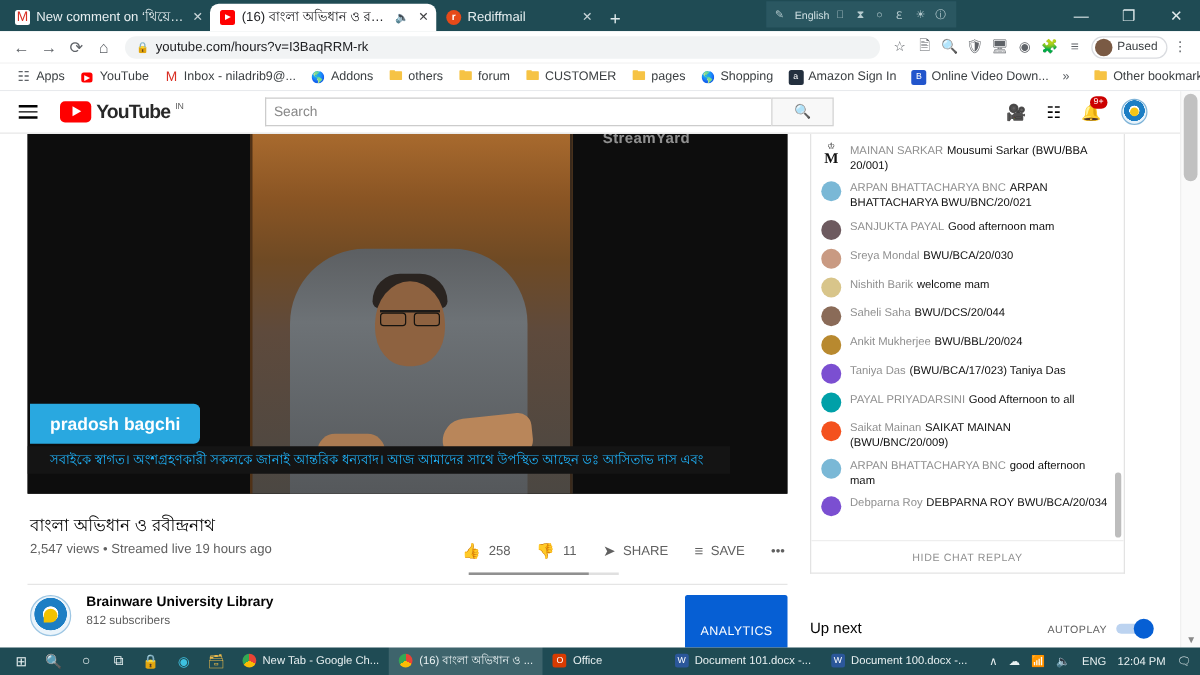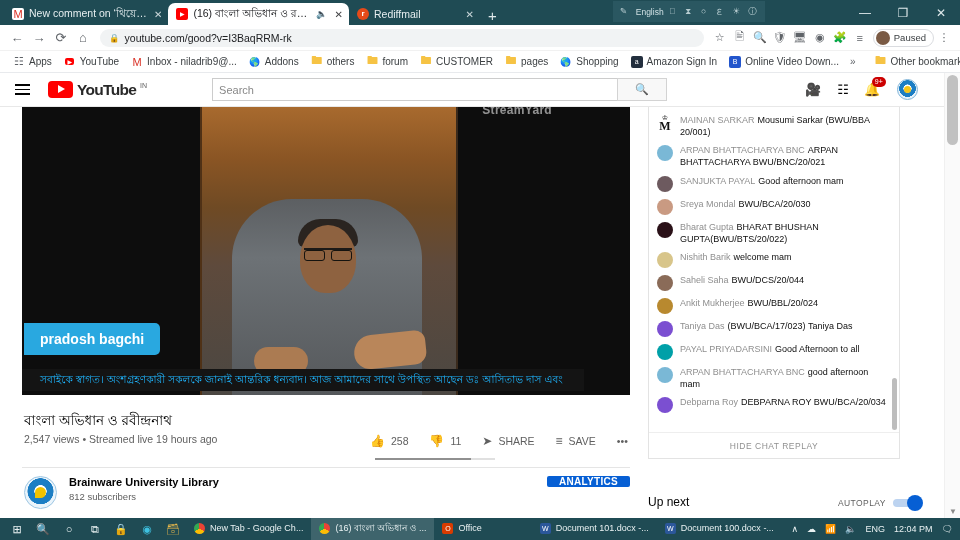--- a/index.html
+++ b/index.html
@@ -169,21 +169,21 @@
 
   .watermark {
     position: absolute; right: 78px; top: -4px; font-size: 12px; font-weight: bold;
     color: rgba(255,255,255,.55); letter-spacing: .3px;
   }
   .namebadge {
     position: absolute; left: 2px; bottom: 40px; background: #29a8e0; color: #fff;
     font-size: 14px; font-weight: bold; padding: 8px 16px; border-radius: 0 5px 5px 0;
   }
   .captionbar {
-    position: absolute; left: 0; bottom: 4px; width: 562px; height: 22px;
+    position: absolute; left: 0; bottom: 16px; width: 562px; height: 22px;
     background: #141414; color: #1fb6ff; font-size: 10.5px;
     display: flex; align-items: center; padding-left: 18px; white-space: nowrap; overflow: hidden;
   }
 
   
   .vtitle { position: absolute; left: 24px; top: 303px; font-size: 13.5px; color: #030303; }
   .vmeta  { position: absolute; left: 24px; top: 326px; font-size: 10.5px; color: #606060; }
 
   .actions { position: absolute; left: 370px; top: 327px; display: flex; align-items: center; gap: 21px; }
   .act { display: flex; align-items: center; gap: 6px; font-size: 10.5px; color: #606060; }
@@ -200,22 +200,22 @@
     width: 33px; height: 33px; border-radius: 50%;
     background: radial-gradient(circle at 50% 46%, #fff 0 26%, #1c7ec4 28% 56%, #eaf4fb 58% 100%);
     border: 1px solid #9dc6e3; display:flex; align-items:center; justify-content:center;
   }
   .chanavatar::after{ content:""; width:11px;height:11px;border-radius:50% 50% 50% 0;background:#f2c200;}
   .chaninfo { margin-left: 12px; }
   .channame { font-size: 11px; font-weight: bold; color: #030303; }
   .chansubs { font-size: 9.5px; color: #606060; margin-top: 3px; }
   .chanbtns { margin-left: auto; display: flex; gap: 8px; }
   .btn-blue {
-    background: #065fd4; color: #fff; font-size: 10px; font-weight: bold;
-    padding: 0 12px; letter-spacing: .3px; border-radius: 2px;
+    background: #065fd4; color: #fff; font-size: 10px; font-weight: normal;
+    padding: 24px 12px; letter-spacing: .3px; border-radius: 2px;
   }
 
   
   .chatpanel {
     position: absolute; left: 648px; top: 0; width: 252px; height: 352px;
     background: #fff; border: 1px solid #e3e3e3; border-top: none;
     overflow: hidden;
   }
   .chatlist { padding: 4px 0 0 0; }
   .chatmsg { display: flex; gap: 7px; padding: 3px 10px 3px 8px; align-items: flex-start; }
@@ -316,21 +316,21 @@
     <div>✕</div>
   </div>
 
   <div class="omnirow">
     <div class="navbtn">←</div>
     <div class="navbtn">→</div>
     <div class="navbtn">⟳</div>
     <div class="navbtn">⌂</div>
     <div class="urlbox">
       <span class="lock">🔒</span>
-      <span>youtube.com/good?v=I3BaqRRM-rk</span>
+      <span>youtube.com/hours?v=I3BaqRRM-rk</span>
     </div>
     <div class="omni-ico">☆</div>
     <div class="omni-ico">🖹</div>
     <div class="omni-ico" style="color:#e8a33d;">🔍</div>
     <div class="omni-ico">🛡</div>
     <div class="omni-ico">🖥</div>
     <div class="omni-ico">◉</div>
     <div class="omni-ico">🧩</div>
     <div class="omni-ico">≡</div>
     <div class="profilechip">
@@ -516,26 +516,20 @@
           </span>
         </div>
 
         <div class="chatmsg">
           <span class="cav" style="background:#c99a82;"></span>
           <span class="cbody">
             <span class="cname">Sreya Mondal</span><span class="ctext">BWU/BCA/20/030</span>
           </span>
         </div>
 
-        <div class="chatmsg">
-          <span class="cav" style="background:#2a1118;"></span>
-          <span class="cbody">
-            <span class="cname">Bharat Gupta</span><span class="ctext">BHARAT BHUSHAN GUPTA(BWU/BTS/20/022)</span>
-          </span>
-        </div>
 
         <div class="chatmsg">
           <span class="cav" style="background:#d8c58a;"></span>
           <span class="cbody">
             <span class="cname">Nishith Barik</span><span class="ctext">welcome mam</span>
           </span>
         </div>
 
         <div class="chatmsg">
           <span class="cav" style="background:#8a6b58;"></span>
@@ -559,20 +553,26 @@
           </span>
         </div>
 
         <div class="chatmsg">
           <span class="cav" style="background:#00a0a8;"></span>
           <span class="cbody">
             <span class="cname">PAYAL PRIYADARSINI</span><span class="ctext">Good Afternoon to all</span>
           </span>
         </div>
 
+        <div class="chatmsg">
+          <span class="cav" style="background:#f4511e;"></span>
+          <span class="cbody">
+            <span class="cname">Saikat Mainan</span><span class="ctext">SAIKAT MAINAN (BWU/BNC/20/009)</span>
+          </span>
+        </div>
 
         <div class="chatmsg">
           <span class="cav" style="background:#7ab8d6;"></span>
           <span class="cbody">
             <span class="cname">ARPAN BHATTACHARYA BNC</span><span class="ctext">good afternoon mam</span>
           </span>
         </div>
 
         <div class="chatmsg">
           <span class="cav" style="background:#7b4fd1;"></span>

